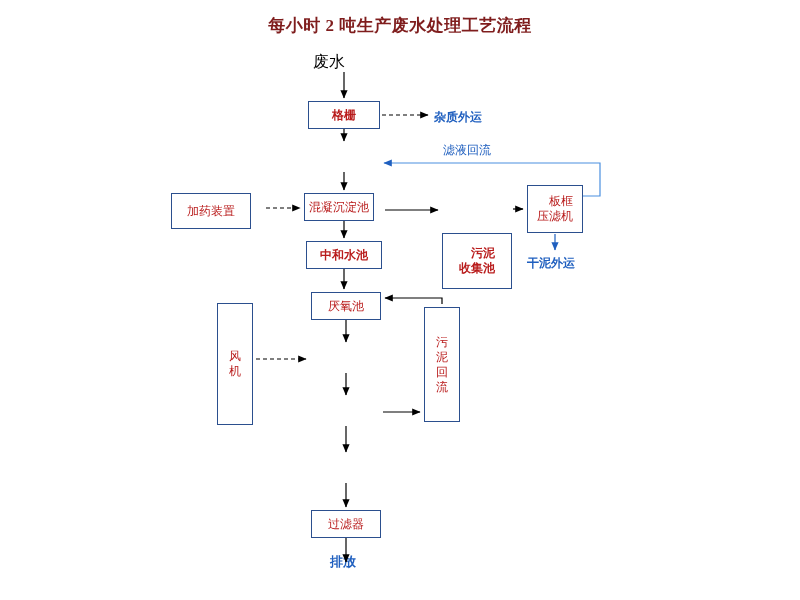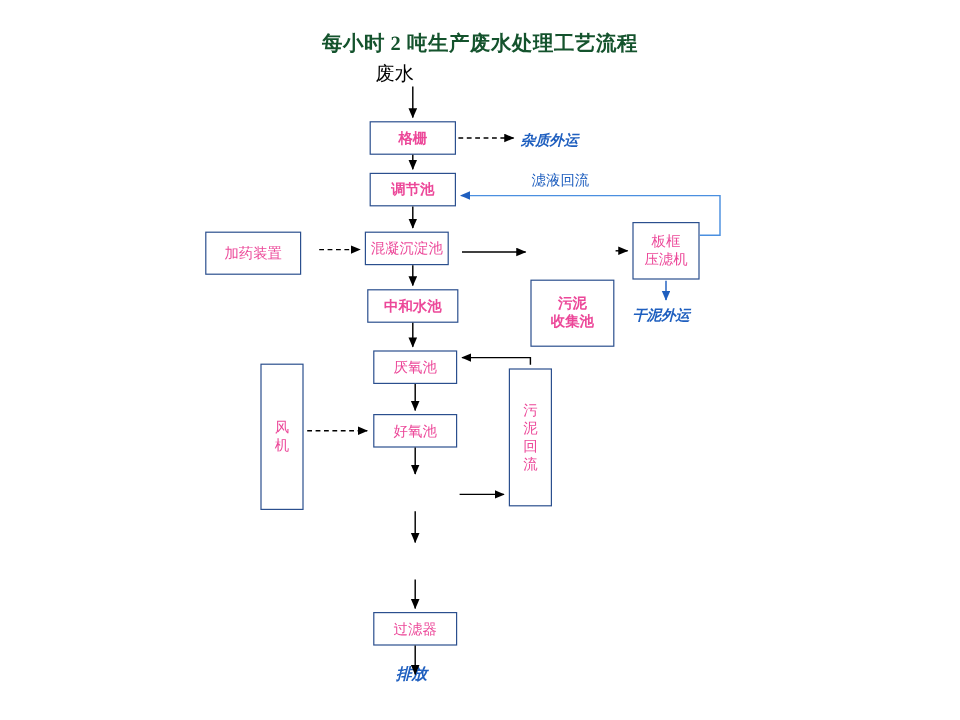--- a/index.html
+++ b/index.html
@@ -11,94 +11,92 @@
     position: relative;
     width: 800px;
     height: 600px;
     background: #ffffff;
     font-family: "Liberation Sans", sans-serif;
     overflow: hidden;
   }
   .title {
     position: absolute;
     left: 0;
-    top: 25px;
+    top: 14px;
     width: 800px;
     text-align: center;
     font-family: "Liberation Serif", serif;
     font-weight: bold;
     font-size: 17px;
-    color: #14532d;
+    color: #7f1d1d;
     letter-spacing: 0.5px;
   }
   .node {
     position: absolute;
     box-sizing: border-box;
     border: 1px solid #2b4f8e;
     background: #ffffff;
-    color: #ec4899;
+    color: #b91c1c;
     display: flex;
     align-items: center;
     justify-content: center;
-    text-align: center;
+    text-align: right;
     font-size: 12px;
     line-height: 1.25;
     font-family: "Liberation Sans", sans-serif;
   }
   .node.bold { font-weight: bold; }
   .plain-label {
     position: absolute;
     font-size: 16px;
     color: #000000;
     white-space: nowrap;
     font-family: "Liberation Sans", sans-serif;
   }
   .blue-label {
     position: absolute;
     font-size: 12px;
     color: #1f5fbf;
     white-space: nowrap;
     font-family: "Liberation Sans", sans-serif;
   }
-  .blue-label.bold { font-weight: bold; font-style: italic; }
+  .blue-label.bold { font-weight: bold; }
   svg.overlay {
     position: absolute;
     left: 0;
     top: 0;
     width: 800px;
     height: 600px;
     pointer-events: none;
   }
 </style>
 </head>
 <body>
 
 <div id="canvas">
 
   <div class="title">每小时 2 吨生产废水处理工艺流程</div>
 
   <div class="plain-label" style="left:313px; top:52px;">废水</div>
 
   <div class="node bold" style="left:308px; top:101px; width:72px; height:28px;">格栅</div>
-  <div class="node bold" style="left:308px; top:144px; width:72px; height:28px;">调节池</div>
 
   <div class="node" style="left:171px; top:193px; width:80px; height:36px;">加药装置</div>
   <div class="node" style="left:304px; top:193px; width:70px; height:28px;">混凝沉淀池</div>
 
   <div class="node bold" style="left:442px; top:185px; width:70px; height:56px; white-space:pre-line;margin-top:48px;">污泥
 收集池</div>
   <div class="node" style="left:527px; top:185px; width:56px; height:48px; white-space:pre-line;">板框
 压滤机</div>
 
   <div class="node bold" style="left:306px; top:241px; width:76px; height:28px;">中和水池</div>
 
   <div class="node" style="left:311px; top:292px; width:70px; height:28px;">厌氧池</div>
   <div class="node" style="left:217px; top:303px; width:36px; height:122px; white-space:pre-line;">风
 机</div>
-  <div class="node" style="left:311px; top:345px; width:70px; height:28px;">好氧池</div>
   <div class="node" style="left:424px; top:307px; width:36px; height:115px; white-space:pre-line;">污
 泥
 回
 流</div>
 
   <div class="node" style="left:311px; top:510px; width:70px; height:28px;">过滤器</div>
 
   <div class="blue-label bold" style="left:434px; top:109px;">杂质外运</div>
   <div class="blue-label" style="left:443px; top:142px;">滤液回流</div>
   <div class="blue-label bold" style="left:527px; top:255px;">干泥外运</div>

